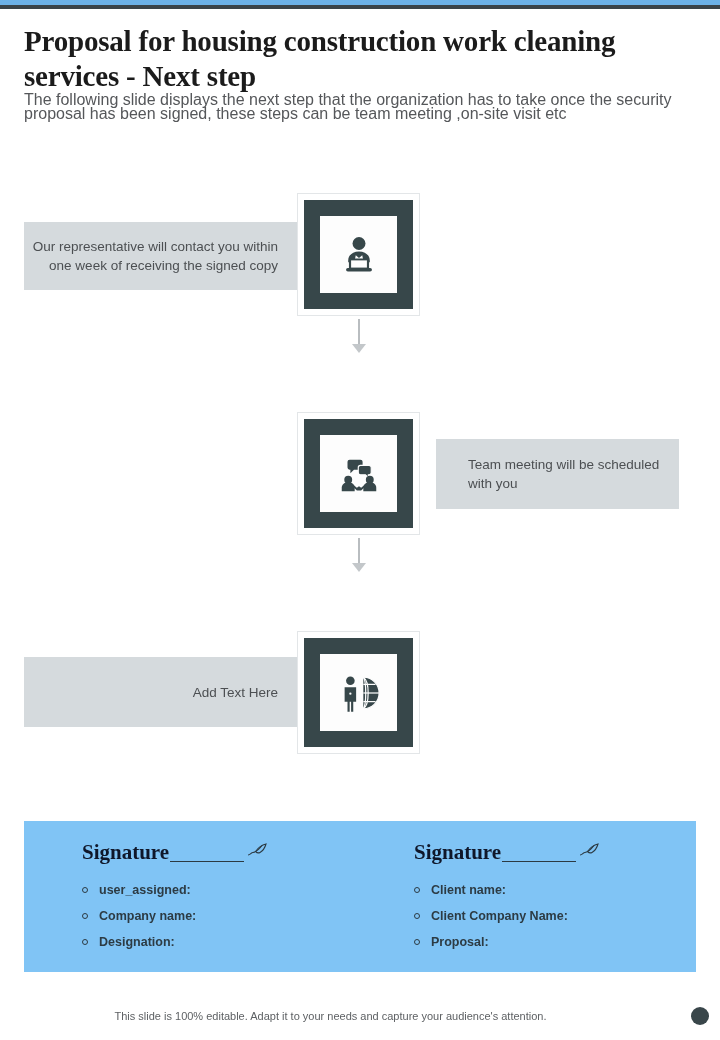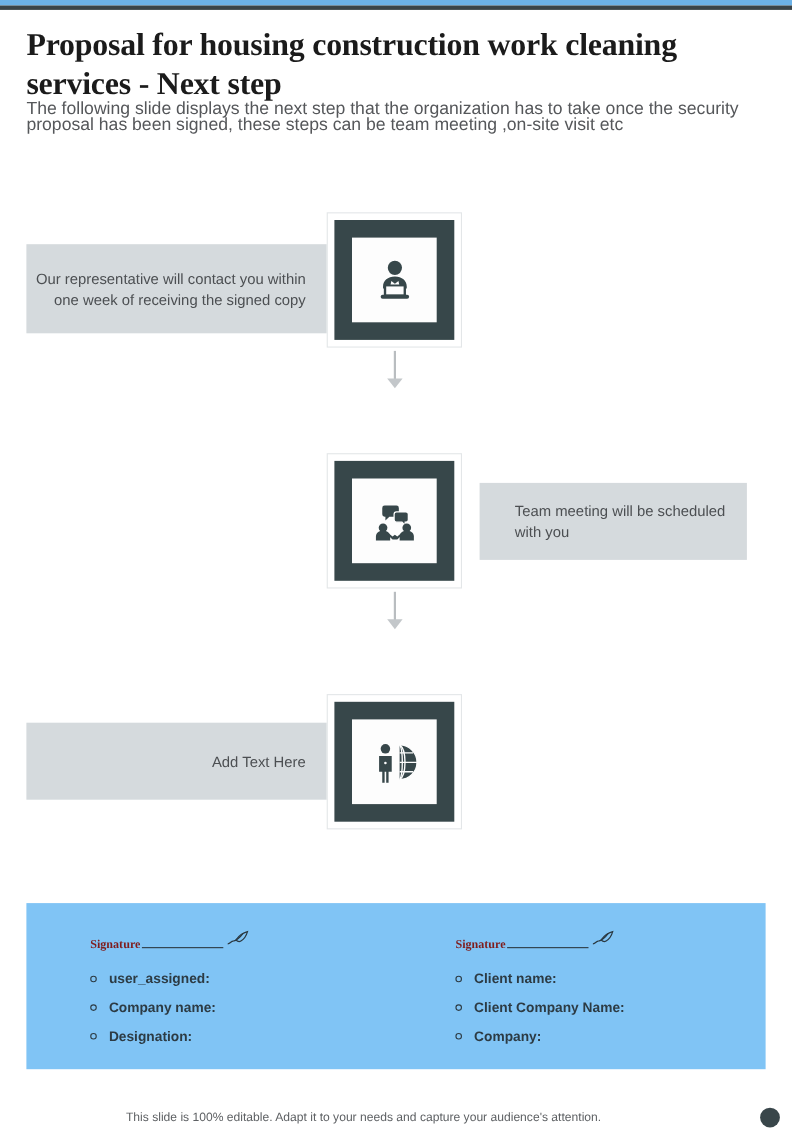--- a/index.html
+++ b/index.html
@@ -133,22 +133,22 @@
     background: #80c4f5;
   }
   .sig-col { position: absolute; top: 24px; }
   .sig-col.left  { left: 58px; }
   .sig-col.right { left: 390px; }
 
   .sig-heading {
     position: relative;
     font-family: "Liberation Serif", serif;
     font-weight: bold;
-    font-size: 11px;
-    color: #7f1d1d;
+    font-size: 21px;
+    color: #0f172a;
     display: flex;
     align-items: flex-end;
     height: 20px;
   }
   .sig-rule {
     display: inline-block;
     width: 74px;
     height: 1.5px;
     background: #2b3a43;
     margin-bottom: 3px;
@@ -194,21 +194,21 @@
 <body>
 
 <div class="slide">
 
   <div class="topbar-blue"></div>
   <div class="topbar-dark"></div>
 
   <div class="page-title">Proposal for housing construction work cleaning services - Next step</div>
   <div class="page-subtitle">The following slide displays the next step that the organization has to take once the security proposal has been signed, these steps can be team meeting ,on-site visit etc</div>
 
-  <div class="text-panel align-right" style="left:24px; top:222px; width:292px; height:81px;">
+  <div class="text-panel align-right" style="left:24px; top:222px; width:292px; height:68px;">
     <span>Our representative will contact you within one week of receiving the signed copy</span>
   </div>
 
   <div class="icon-frame" style="left:297px; top:193px;">
     <div class="icon-frame-inner">
       <div class="icon-canvas">
         <svg viewBox="0 0 64 64" width="46" height="46" fill="#37474a" aria-hidden="true">
           <circle cx="32" cy="16" r="9"></circle>
           <path d="M32 27c-9 0-15 5.5-15 12.5V42h8.5l2-9.5L32 36l4.5-3.5 2 9.5H47v-2.5C47 32.5 41 27 32 27z"></path>
           <rect x="18" y="37" width="28" height="15" rx="2"></rect>
@@ -320,21 +320,21 @@
         <div class="sig-item">
           <span class="sig-bullet"></span>
           <span>Client name:</span>
         </div>
         <div class="sig-item">
           <span class="sig-bullet"></span>
           <span>Client Company Name:</span>
         </div>
         <div class="sig-item">
           <span class="sig-bullet"></span>
-          <span>Company:</span>
+          <span>Proposal:</span>
         </div>
       </div>
     </div>
 
   </div>
 
   <div class="footer-note">This slide is 100% editable. Adapt it to your needs and capture your audience's attention.</div>
   <div class="footer-dot"></div>
 
 </div>

